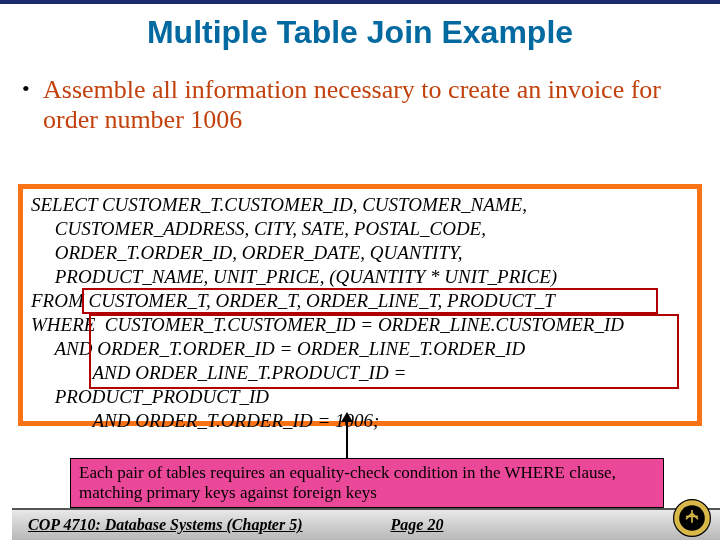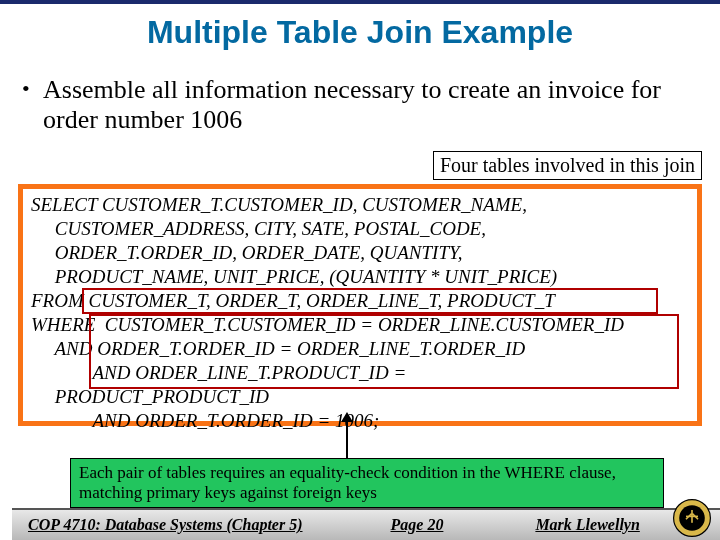--- a/index.html
+++ b/index.html
@@ -22,21 +22,21 @@
     align-items: flex-start;
     margin: 24px 28px 0 22px;
   }
   .bullet-dot {
     font-size: 22px; line-height: 28px; margin-right: 10px; color:#000;
     width: 14px;
   }
   .bullet-text {
     font-size: 26px;
     line-height: 30px;
-    color: #000000;
+    color: #c2410c;
   }
   .callout-top {
     position: absolute;
     right: 18px;
     top: 147px;
     border: 1px solid #000;
     background: #fff;
     font-size: 20px;
     padding: 2px 6px;
   }
@@ -85,21 +85,21 @@
     border-left: 6px solid transparent;
     border-right: 6px solid transparent;
     border-bottom: 10px solid #000;
   }
   .callout-bottom {
     position: absolute;
     left: 70px;
     top: 454px;
     width: 594px;
     border: 1px solid #000;
-    background: #22c55e;
+    background: #ec4899;
     font-size: 17px;
     line-height: 20px;
     padding: 4px 8px;
   }
   .footer {
     position: absolute;
     left: 12px; bottom: 0;
     width: 720px; height: 32px;
     background: linear-gradient(#e8e8e8, #b8b8b8);
     border-top: 2px solid #555;
@@ -130,21 +130,20 @@
 
 <div class="slide">
 
   <h1 class="title">Multiple Table Join Example</h1>
 
   <div class="bullet-row">
     <div class="bullet-dot">•</div>
     <div class="bullet-text">Assemble all information necessary to create an invoice for order number 1006</div>
   </div>
 
-  <div class="callout-top">Four tables involved in this join</div>
 
   <div class="sql-box">
     <div class="sql-text">SELECT CUSTOMER_T.CUSTOMER_ID, CUSTOMER_NAME,
      CUSTOMER_ADDRESS, CITY, SATE, POSTAL_CODE,
      ORDER_T.ORDER_ID, ORDER_DATE, QUANTITY,
      PRODUCT_NAME, UNIT_PRICE, (QUANTITY * UNIT_PRICE)
 FROM CUSTOMER_T, ORDER_T, ORDER_LINE_T, PRODUCT_T
 WHERE  CUSTOMER_T.CUSTOMER_ID = ORDER_LINE.CUSTOMER_ID
      AND ORDER_T.ORDER_ID = ORDER_LINE_T.ORDER_ID
              AND ORDER_LINE_T.PRODUCT_ID =
@@ -155,21 +154,20 @@
   <div class="redbox1"></div>
   <div class="redbox2"></div>
 
   <div class="arrow"></div>
 
   <div class="callout-bottom">Each pair of tables requires an equality-check condition in the WHERE clause, matching primary keys against foreign keys</div>
 
   <div class="footer">
     <div class="footer-seg course">COP 4710: Database Systems  (Chapter 5)</div>
     <div class="footer-seg page">Page 20</div>
-    <div class="footer-seg author">Mark Llewellyn</div>
   </div>
 
   <div class="logo">
     <svg viewBox="0 0 100 100">
       <circle cx="50" cy="50" r="46" fill="#d9b84a" stroke="#000" stroke-width="3"></circle>
       <circle cx="50" cy="50" r="32" fill="#000"></circle>
       <g fill="#d9b84a">
         <rect x="35" y="44" width="30" height="4"></rect>
         <rect x="48" y="30" width="4" height="32"></rect>
         <rect x="40" y="36" width="4" height="20" transform="rotate(45 42 46)"></rect>

